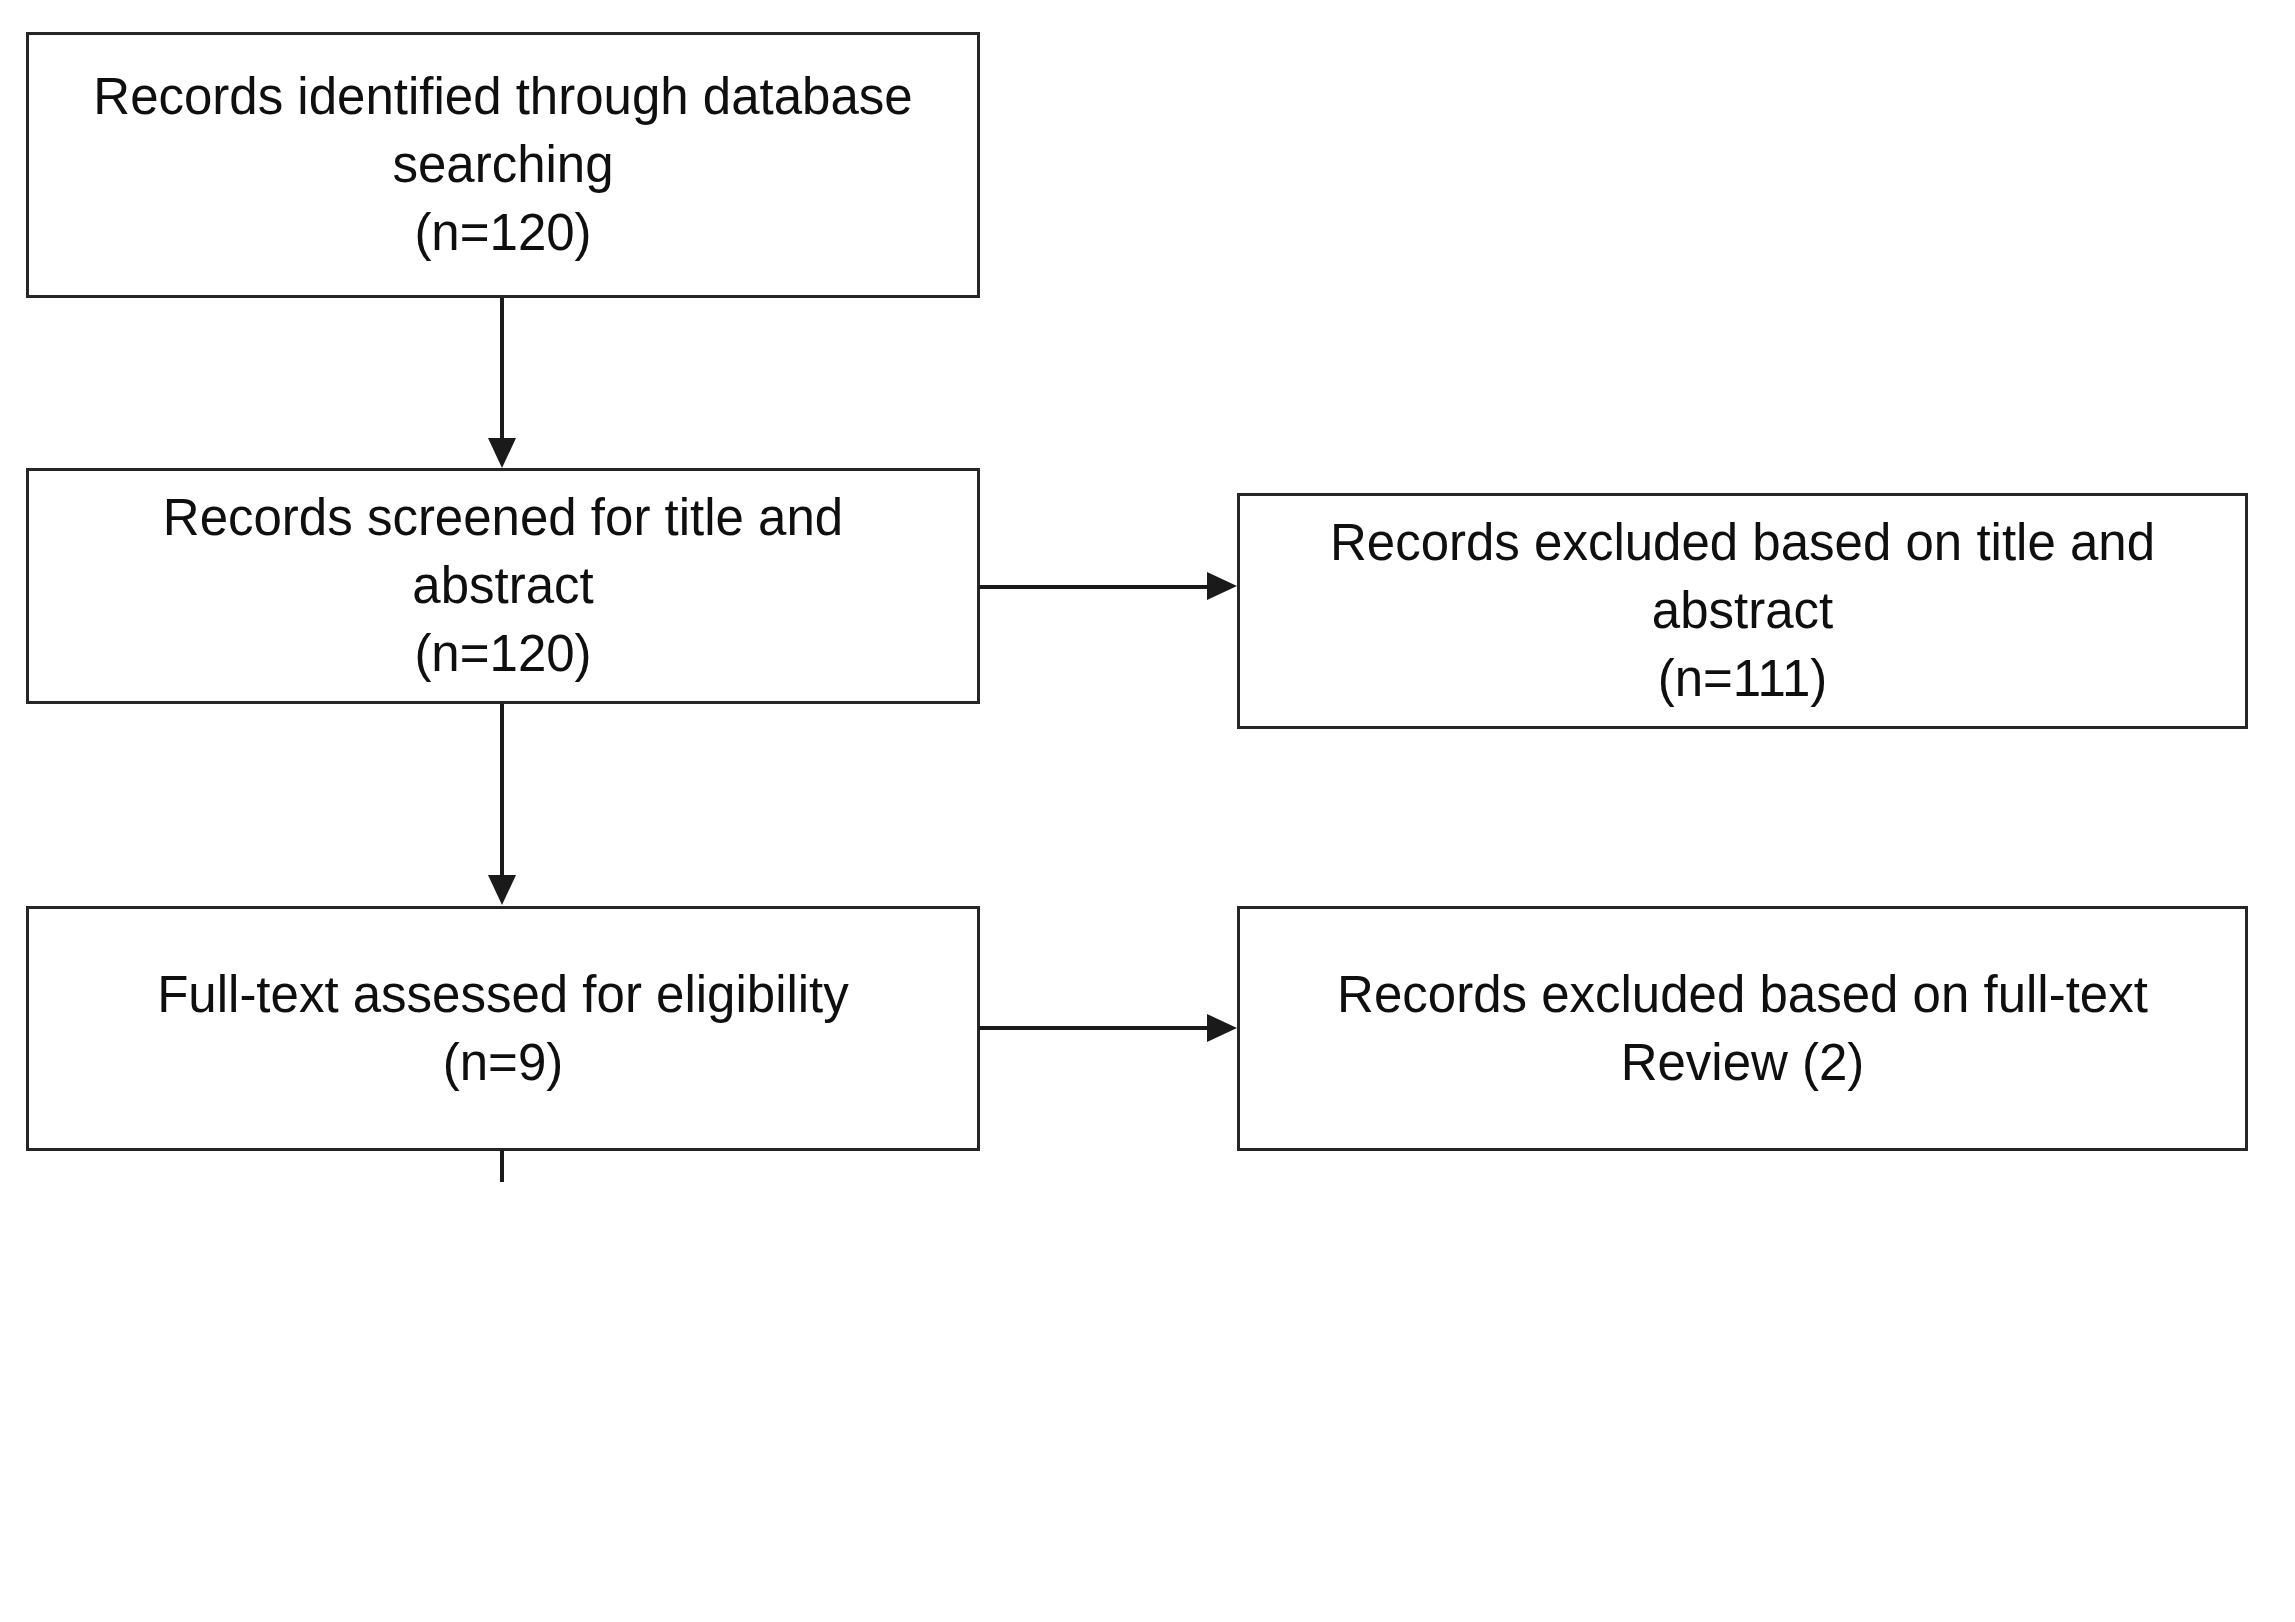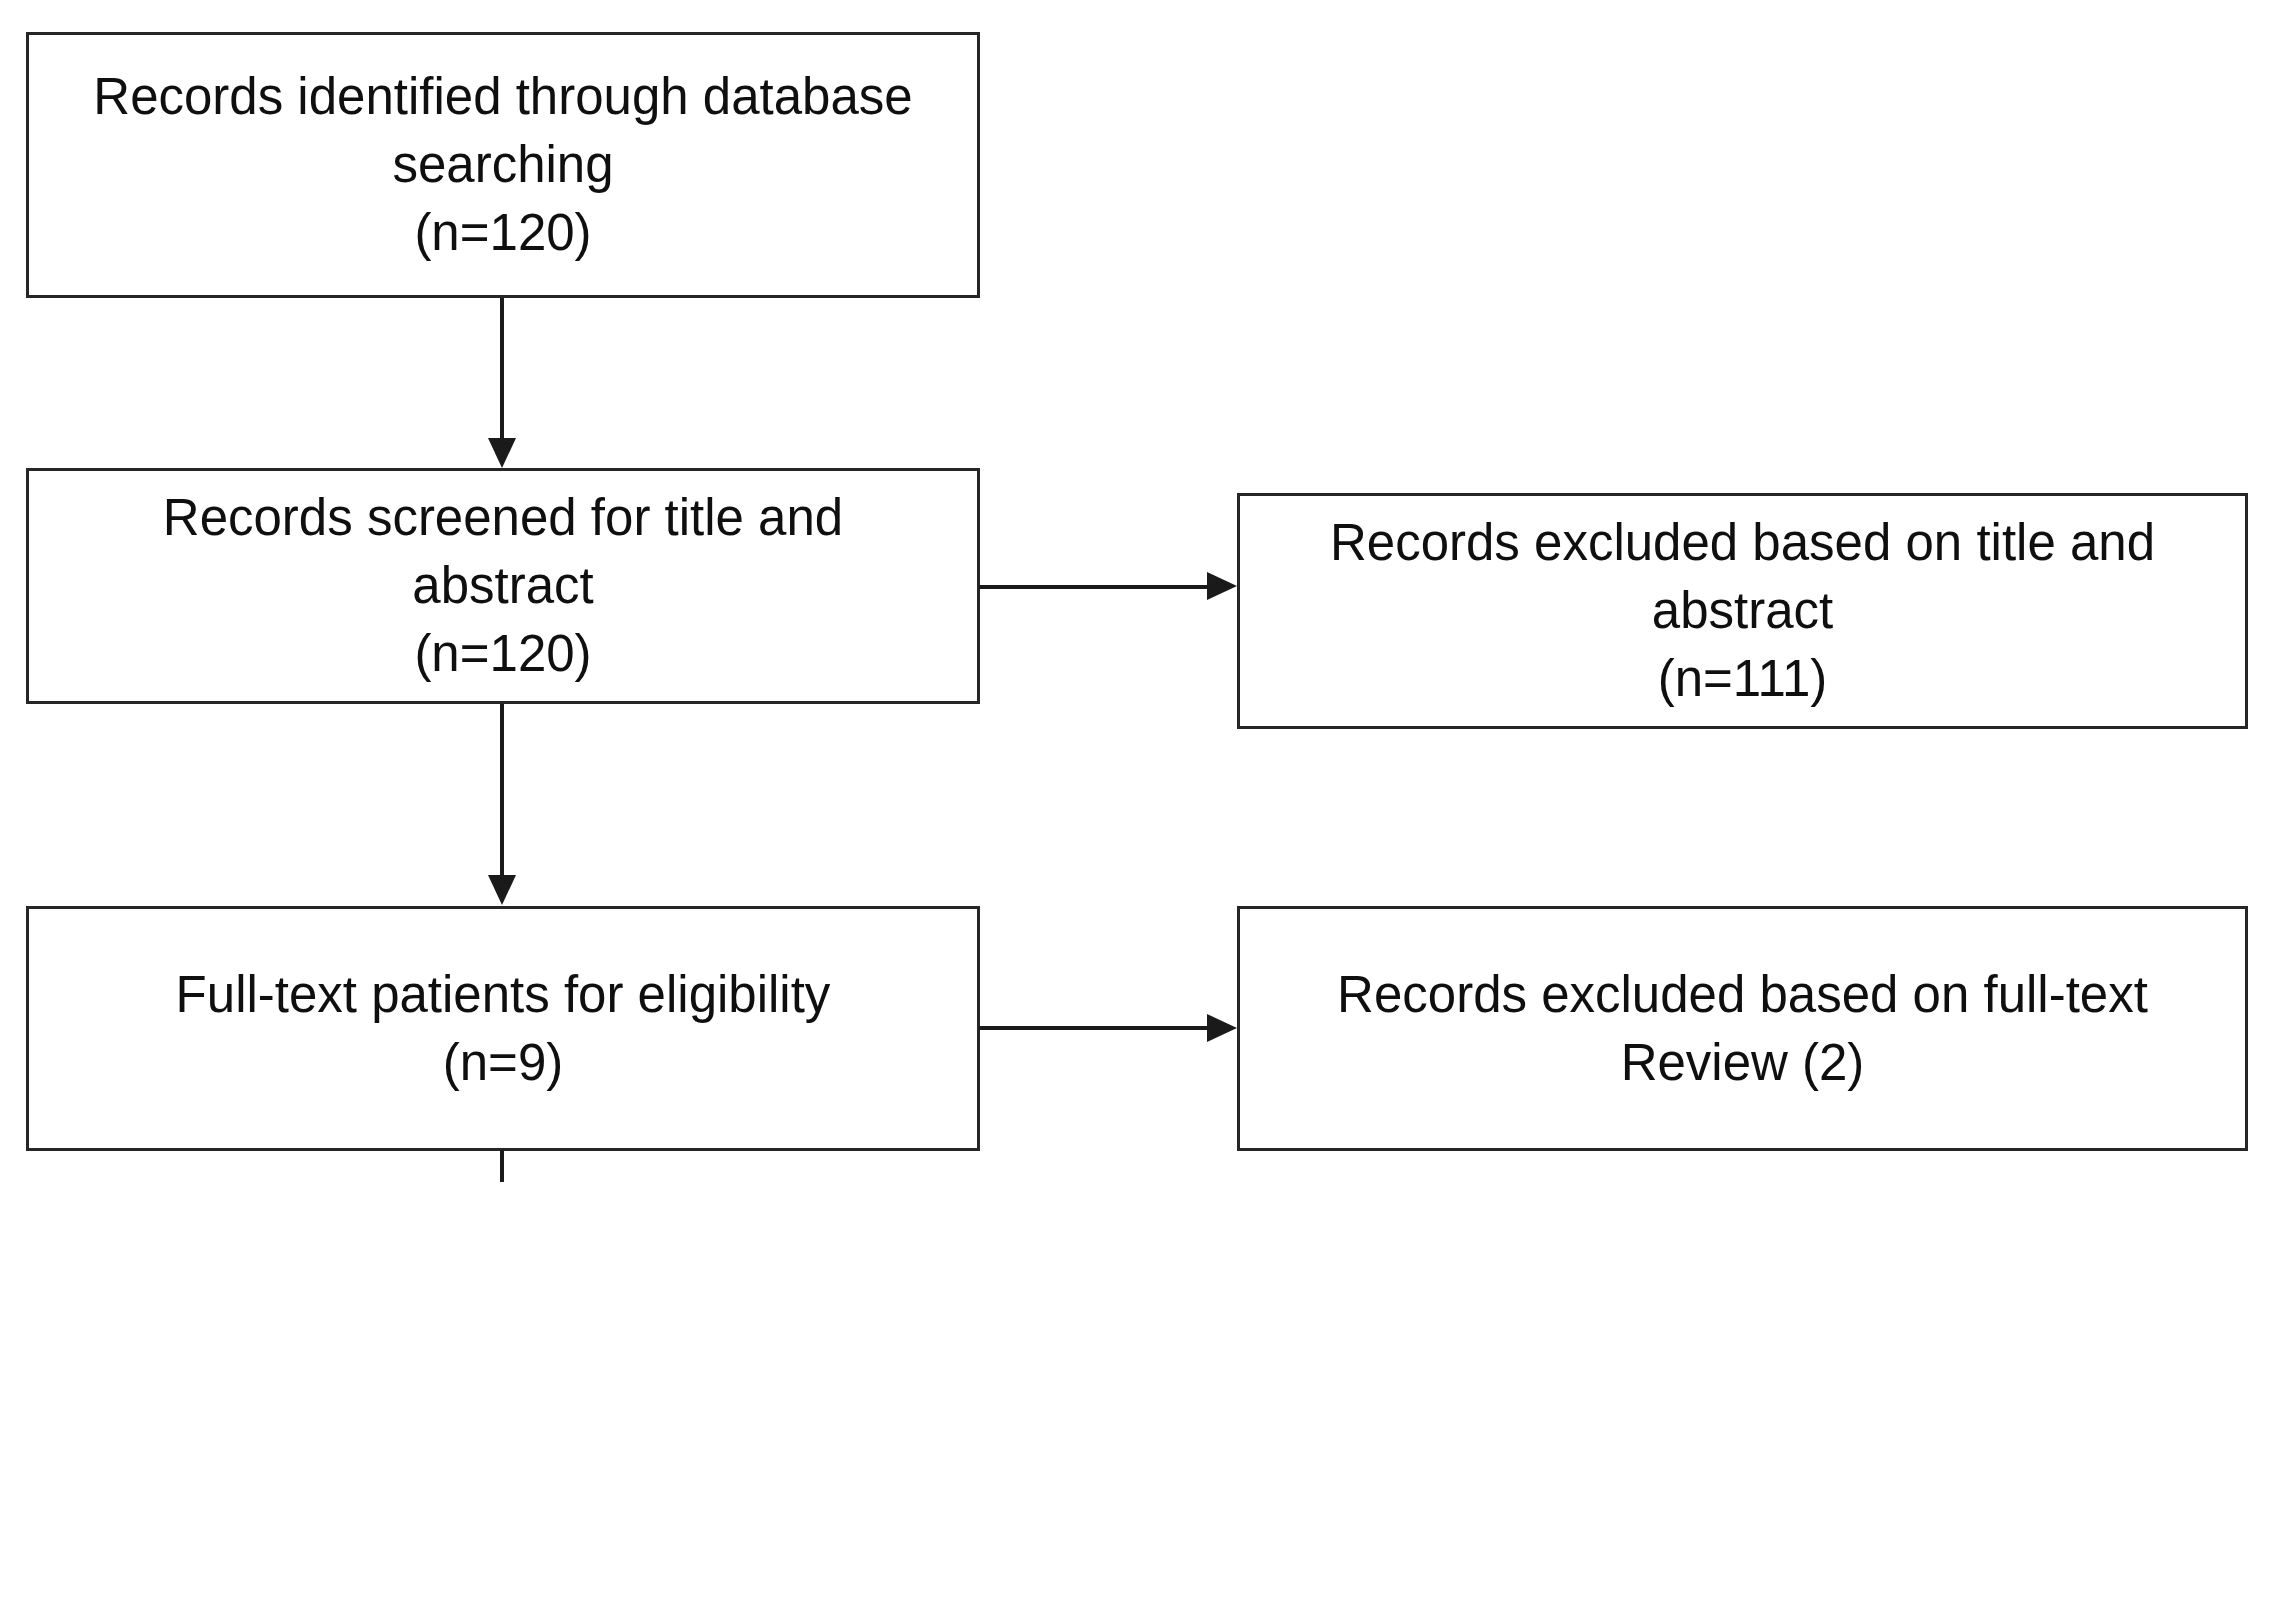--- a/index.html
+++ b/index.html
@@ -102,21 +102,21 @@
     <div class="line">(n=120)</div>
   </div>
 
   <div class="box box-excl-title">
     <div class="line">Records excluded based on title and</div>
     <div class="line">abstract</div>
     <div class="line">(n=111)</div>
   </div>
 
   <div class="box box-fulltext">
-    <div class="line">Full-text patients for eligibility</div>
+    <div class="line">Full-text assessed for eligibility</div>
     <div class="line">(n=9)</div>
   </div>
 
   <div class="box box-excl-fulltext">
     <div class="line">Records excluded based on full-text</div>
     <div class="line">Review (2)</div>
   </div>
 
   <div class="box box-included">
     <div class="line">(n=6)</div>

